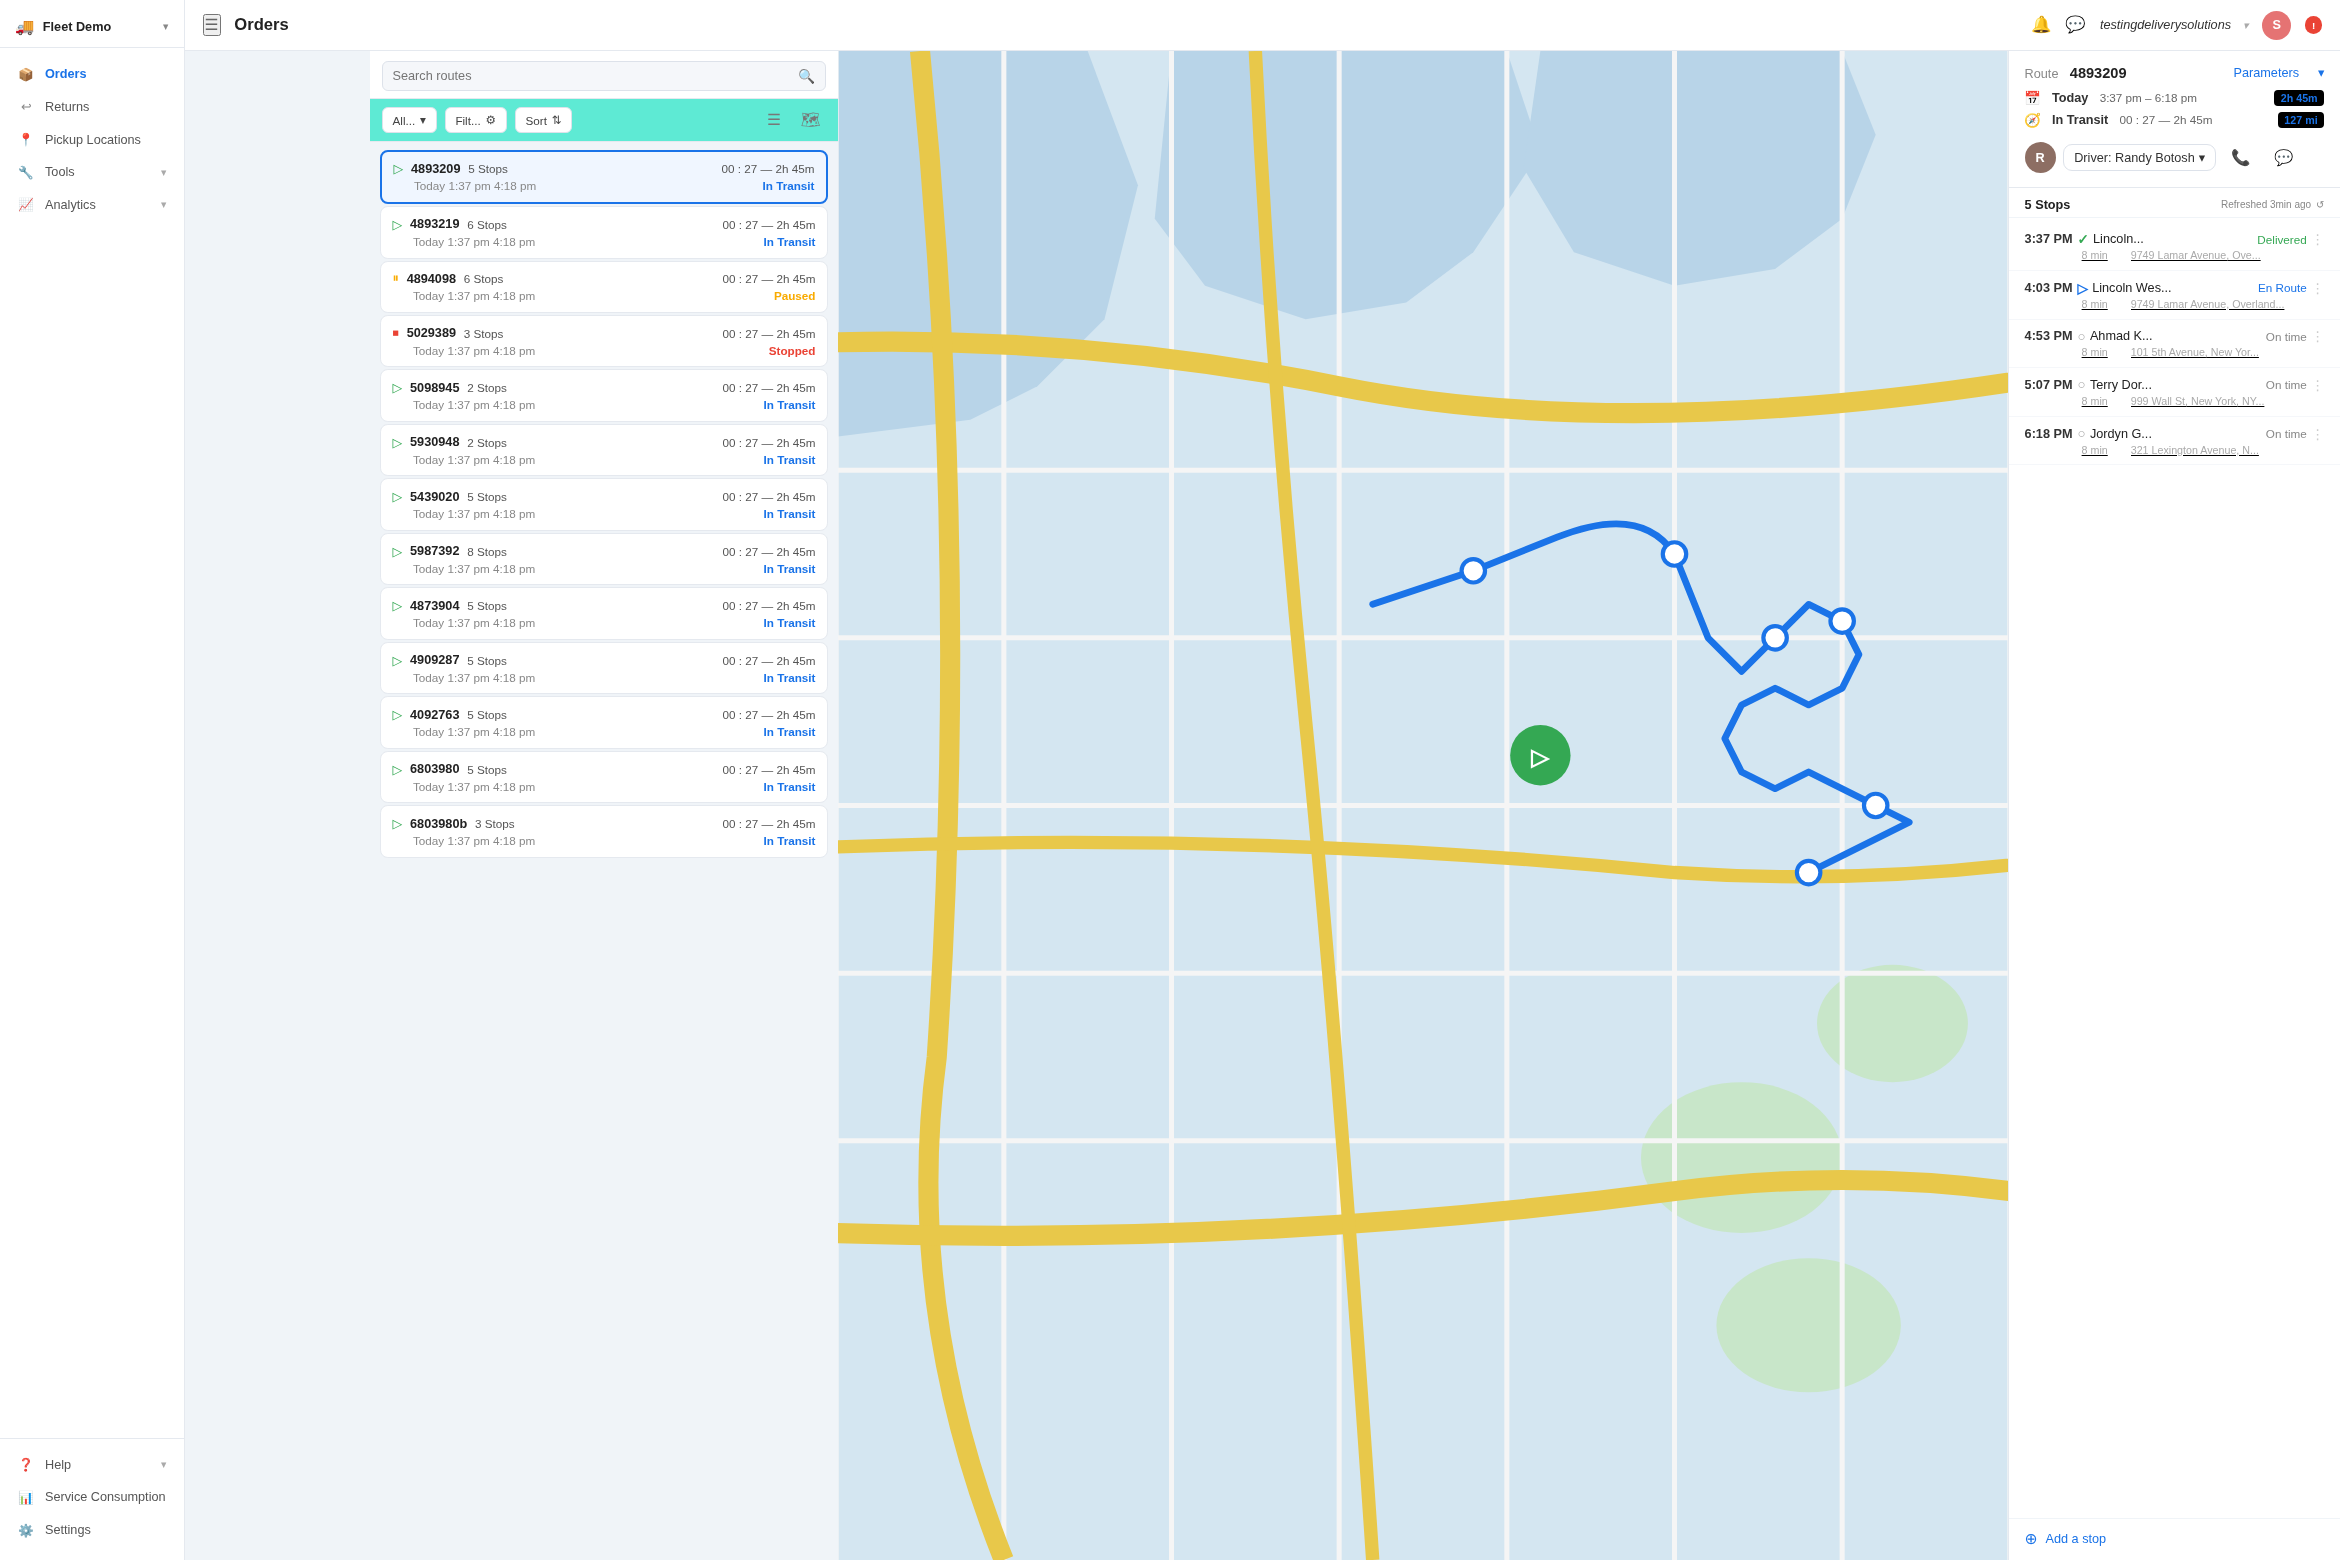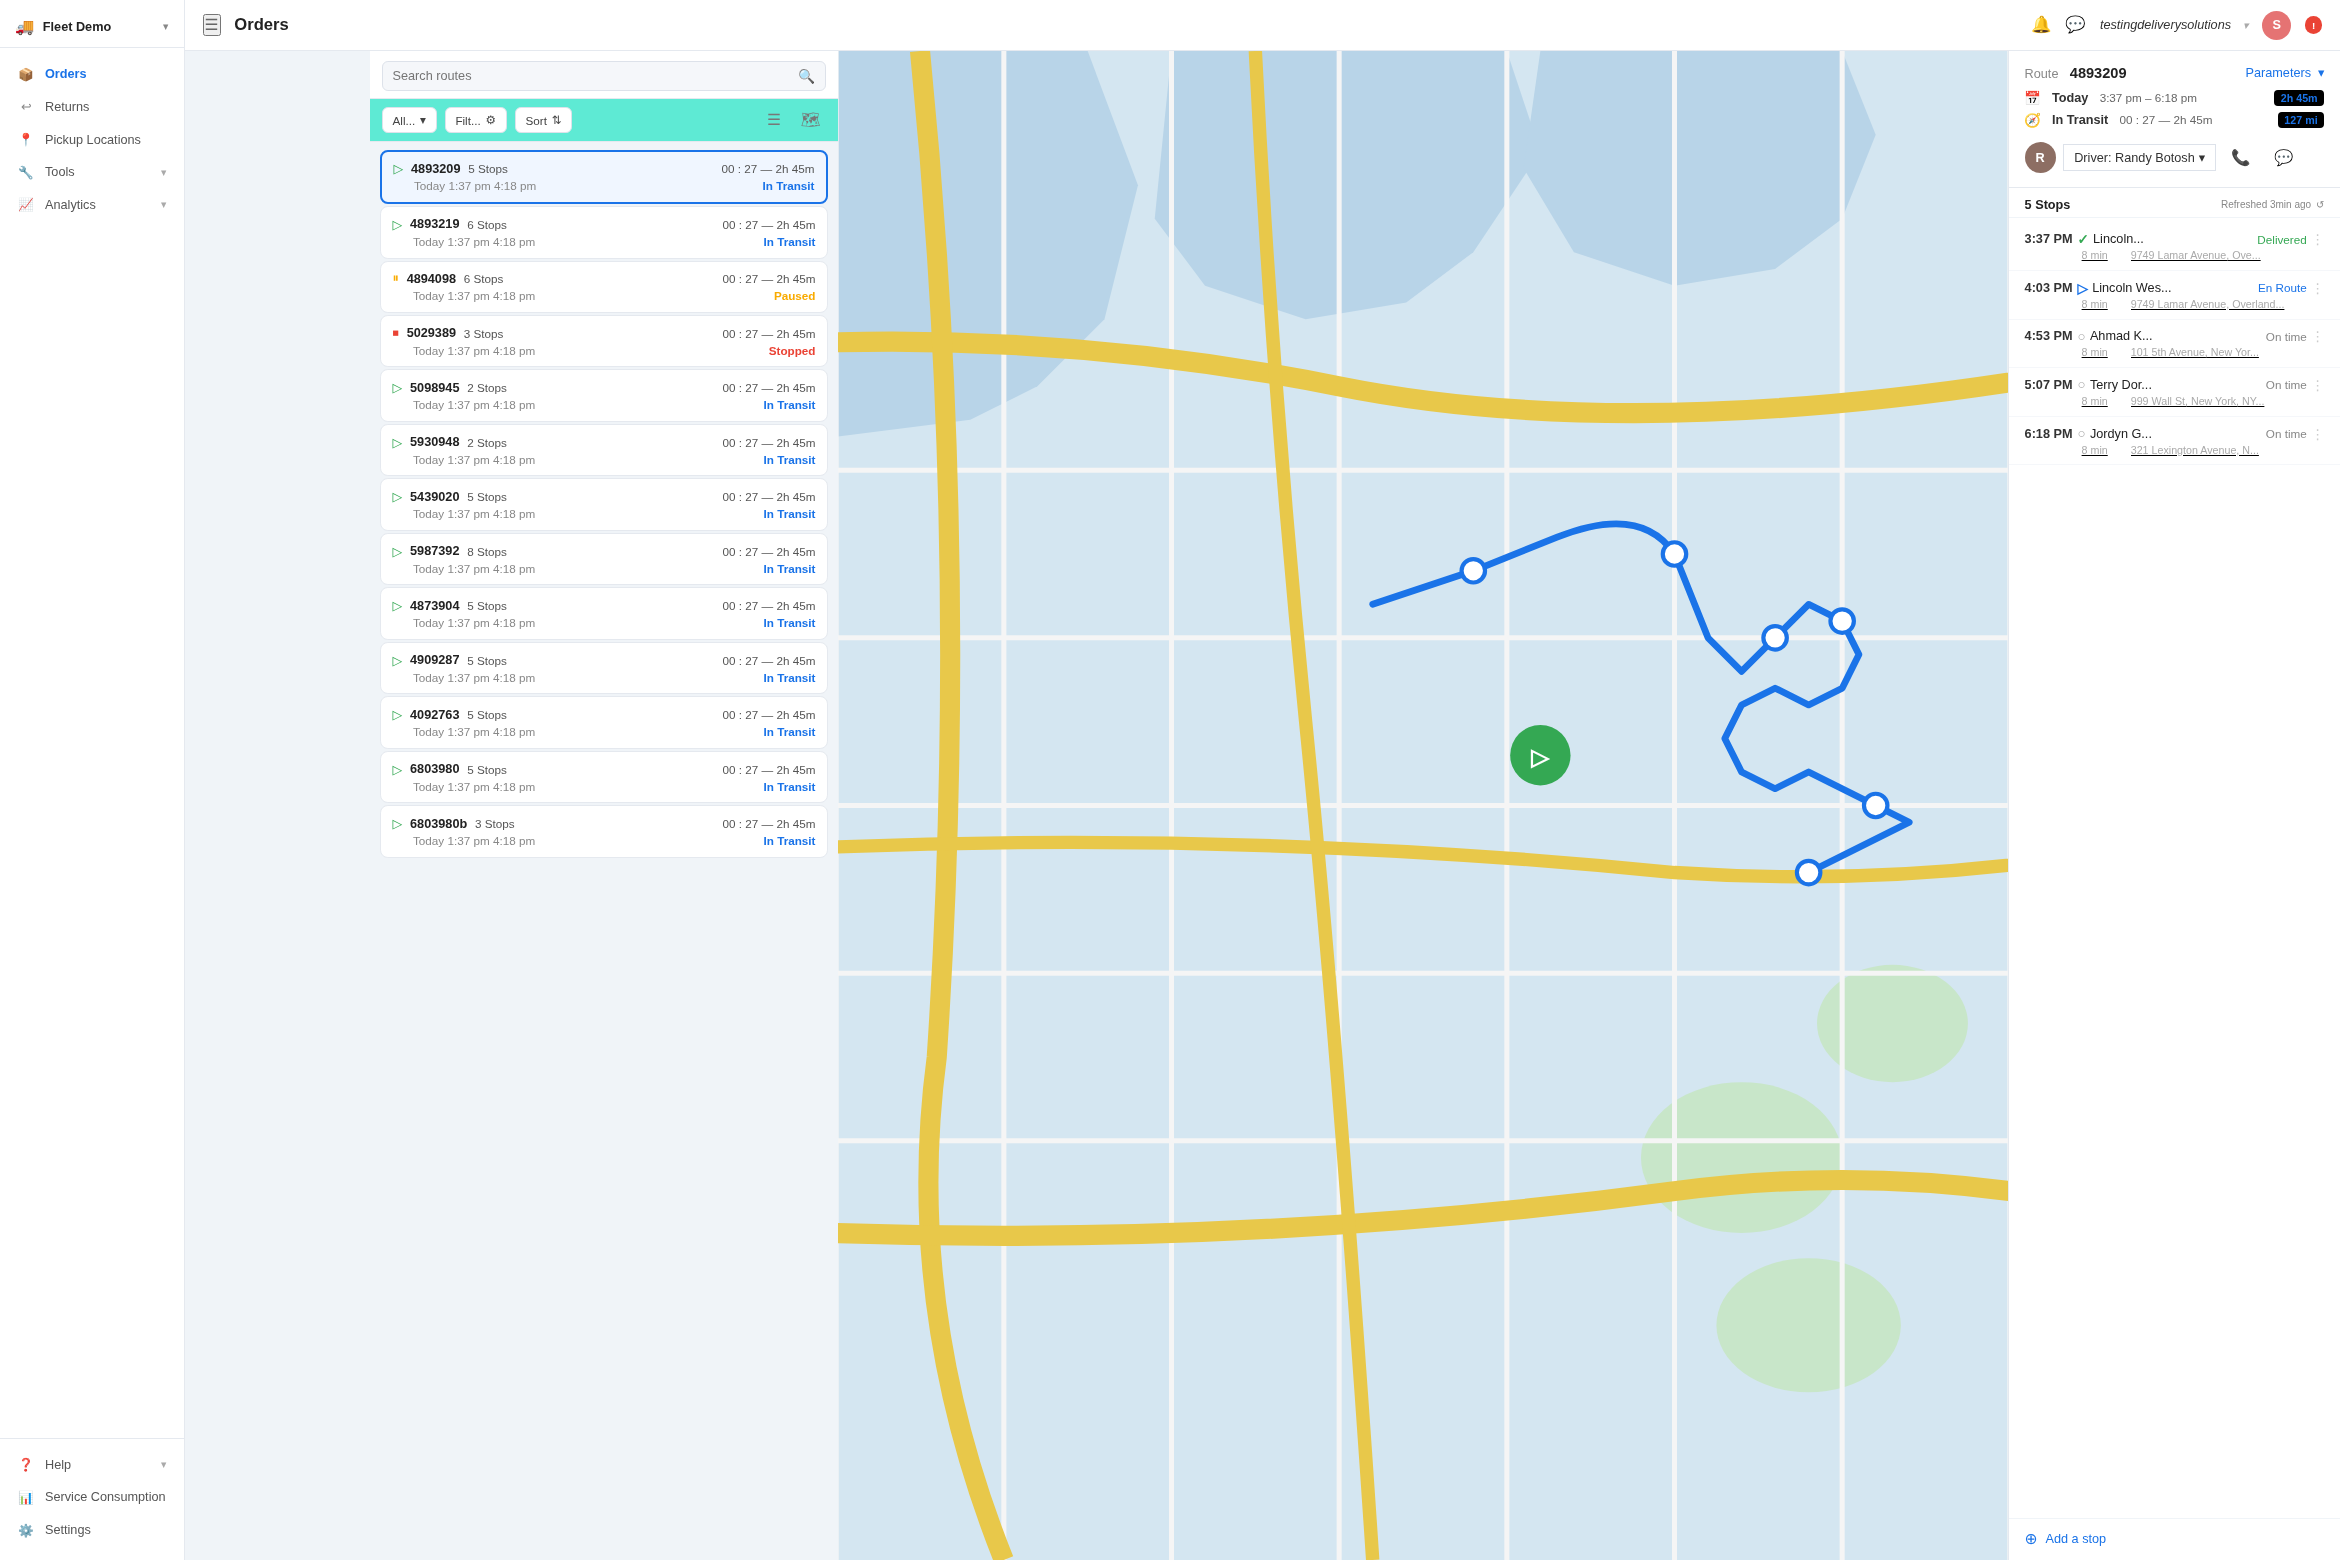--- a/index.html
+++ b/index.html
@@ -262,21 +262,21 @@
       font-weight: 400;
     }
     .detail-route-id {
       font-size: 15.6px;
       font-weight: 700;
       color: #222;
     }
     .detail-params-btn {
       display: flex;
       align-items: center;
-      gap: 7px;
+      gap: 19px;
       background: none;
       border: none;
       color: #1a73e8;
       font-size: 12.7px;
       cursor: pointer;
       font-weight: 500;
     }
     .detail-info-row {
       display: flex;
       align-items: center;
@@ -311,21 +311,21 @@
       color: #fff;
       font-size: 12.7px;
       font-weight: 700;
     }
     .driver-name-btn {
       display: flex;
       align-items: center;
       gap: 3.9px;
       background: none;
       border: 1px solid #dde2ea;
-      border-radius: 0;
+      border-radius: 9px;
       padding: 4.9px 9.8px;
       font-size: 12.7px;
       color: #333;
       cursor: pointer;
       font-weight: 500;
     }
     .driver-action-btn {
       background: none;
       border: none;
       color: #666;

